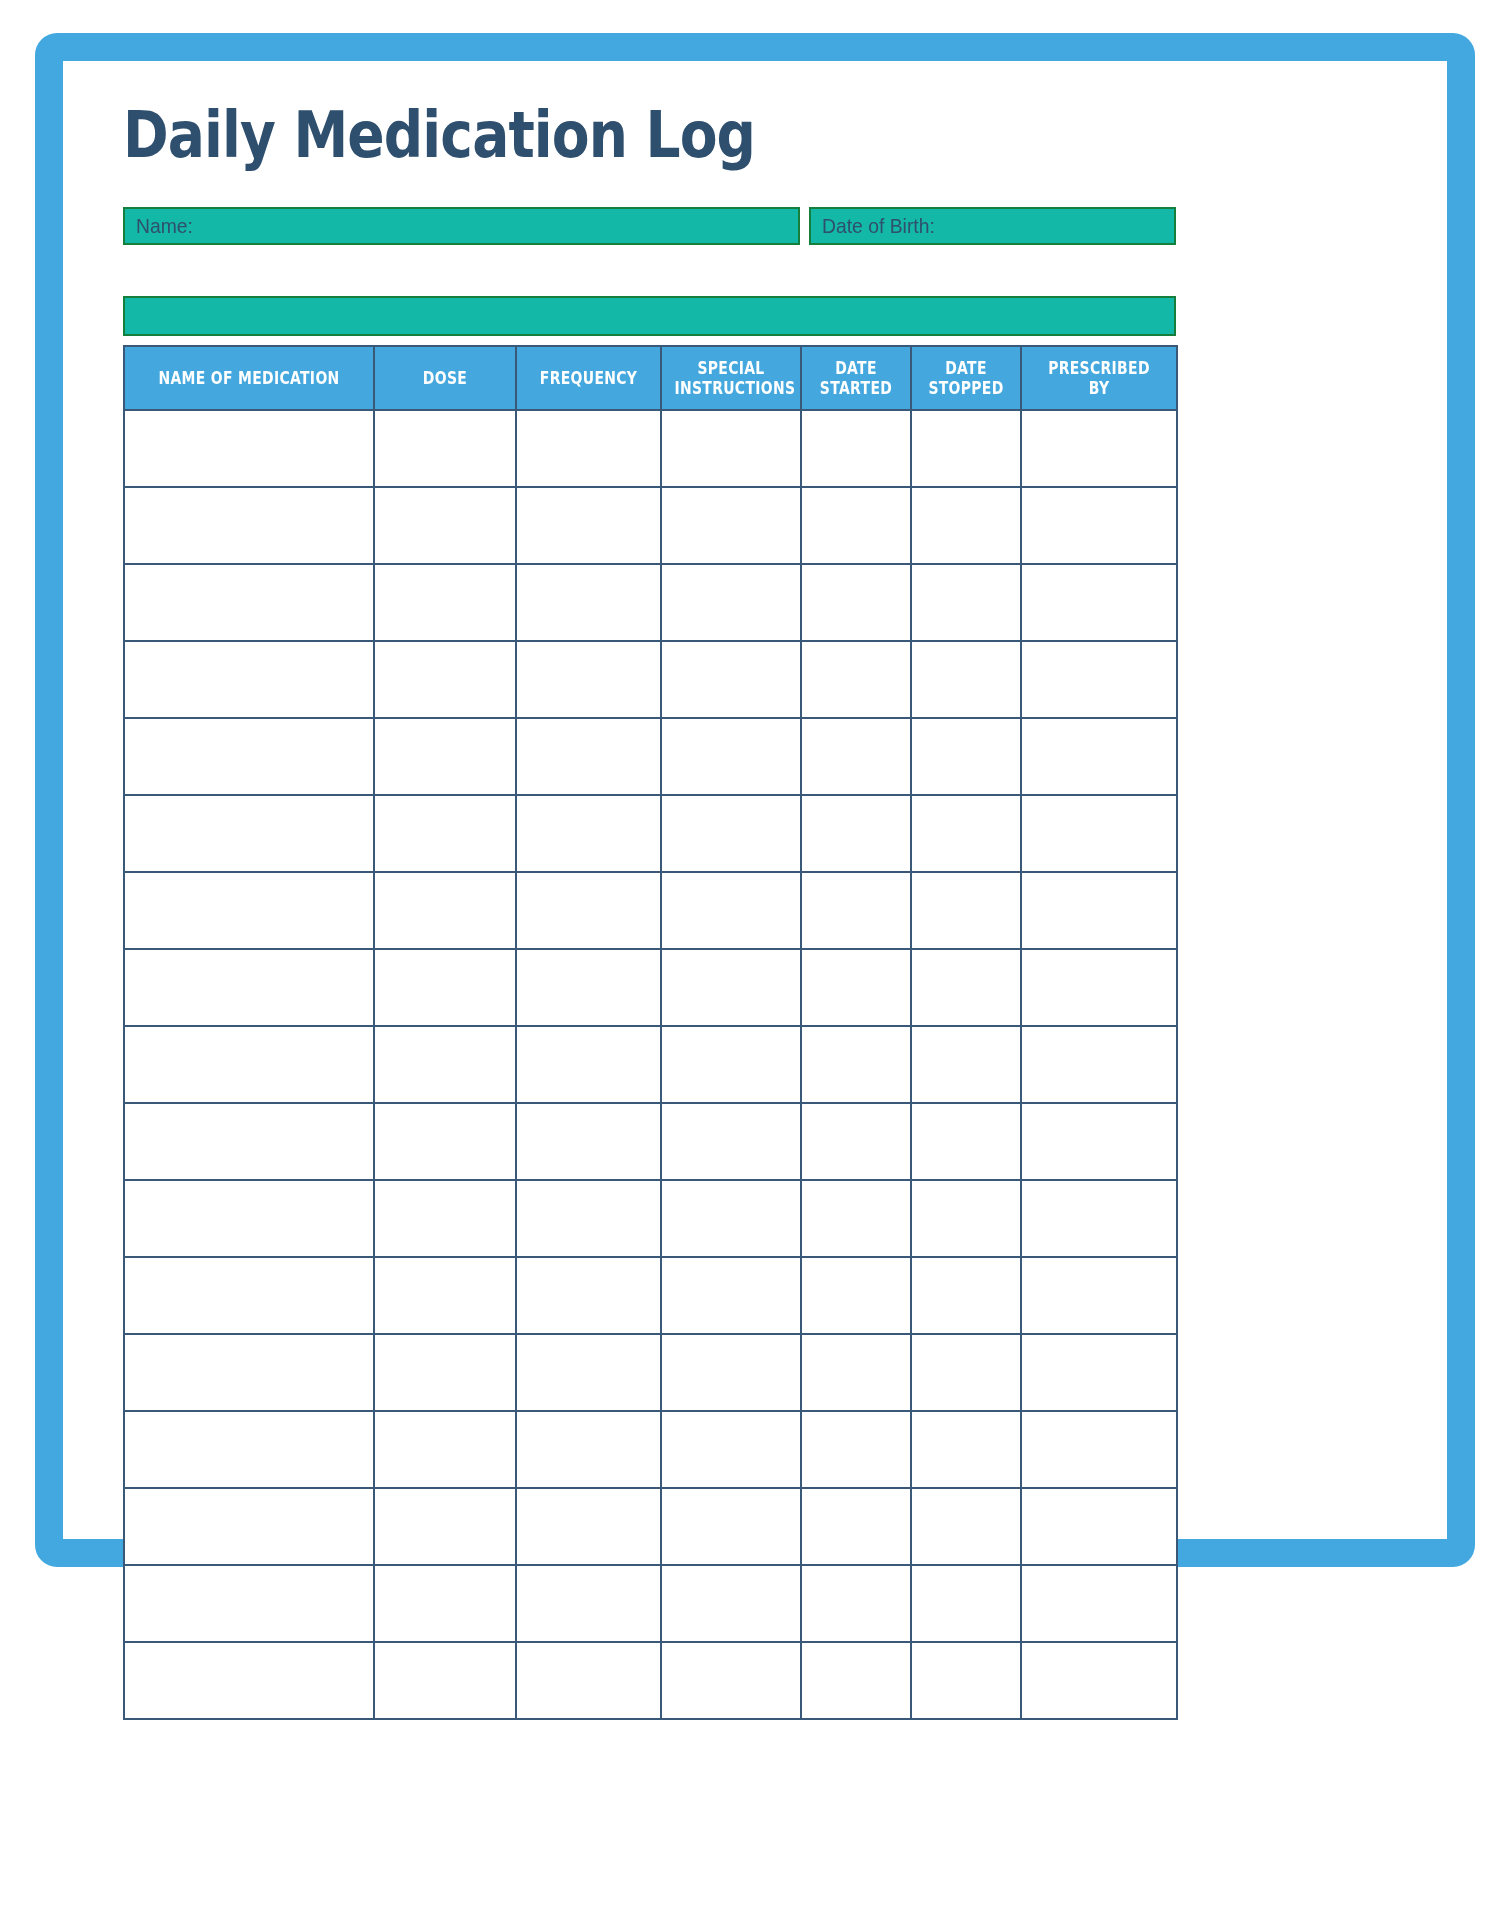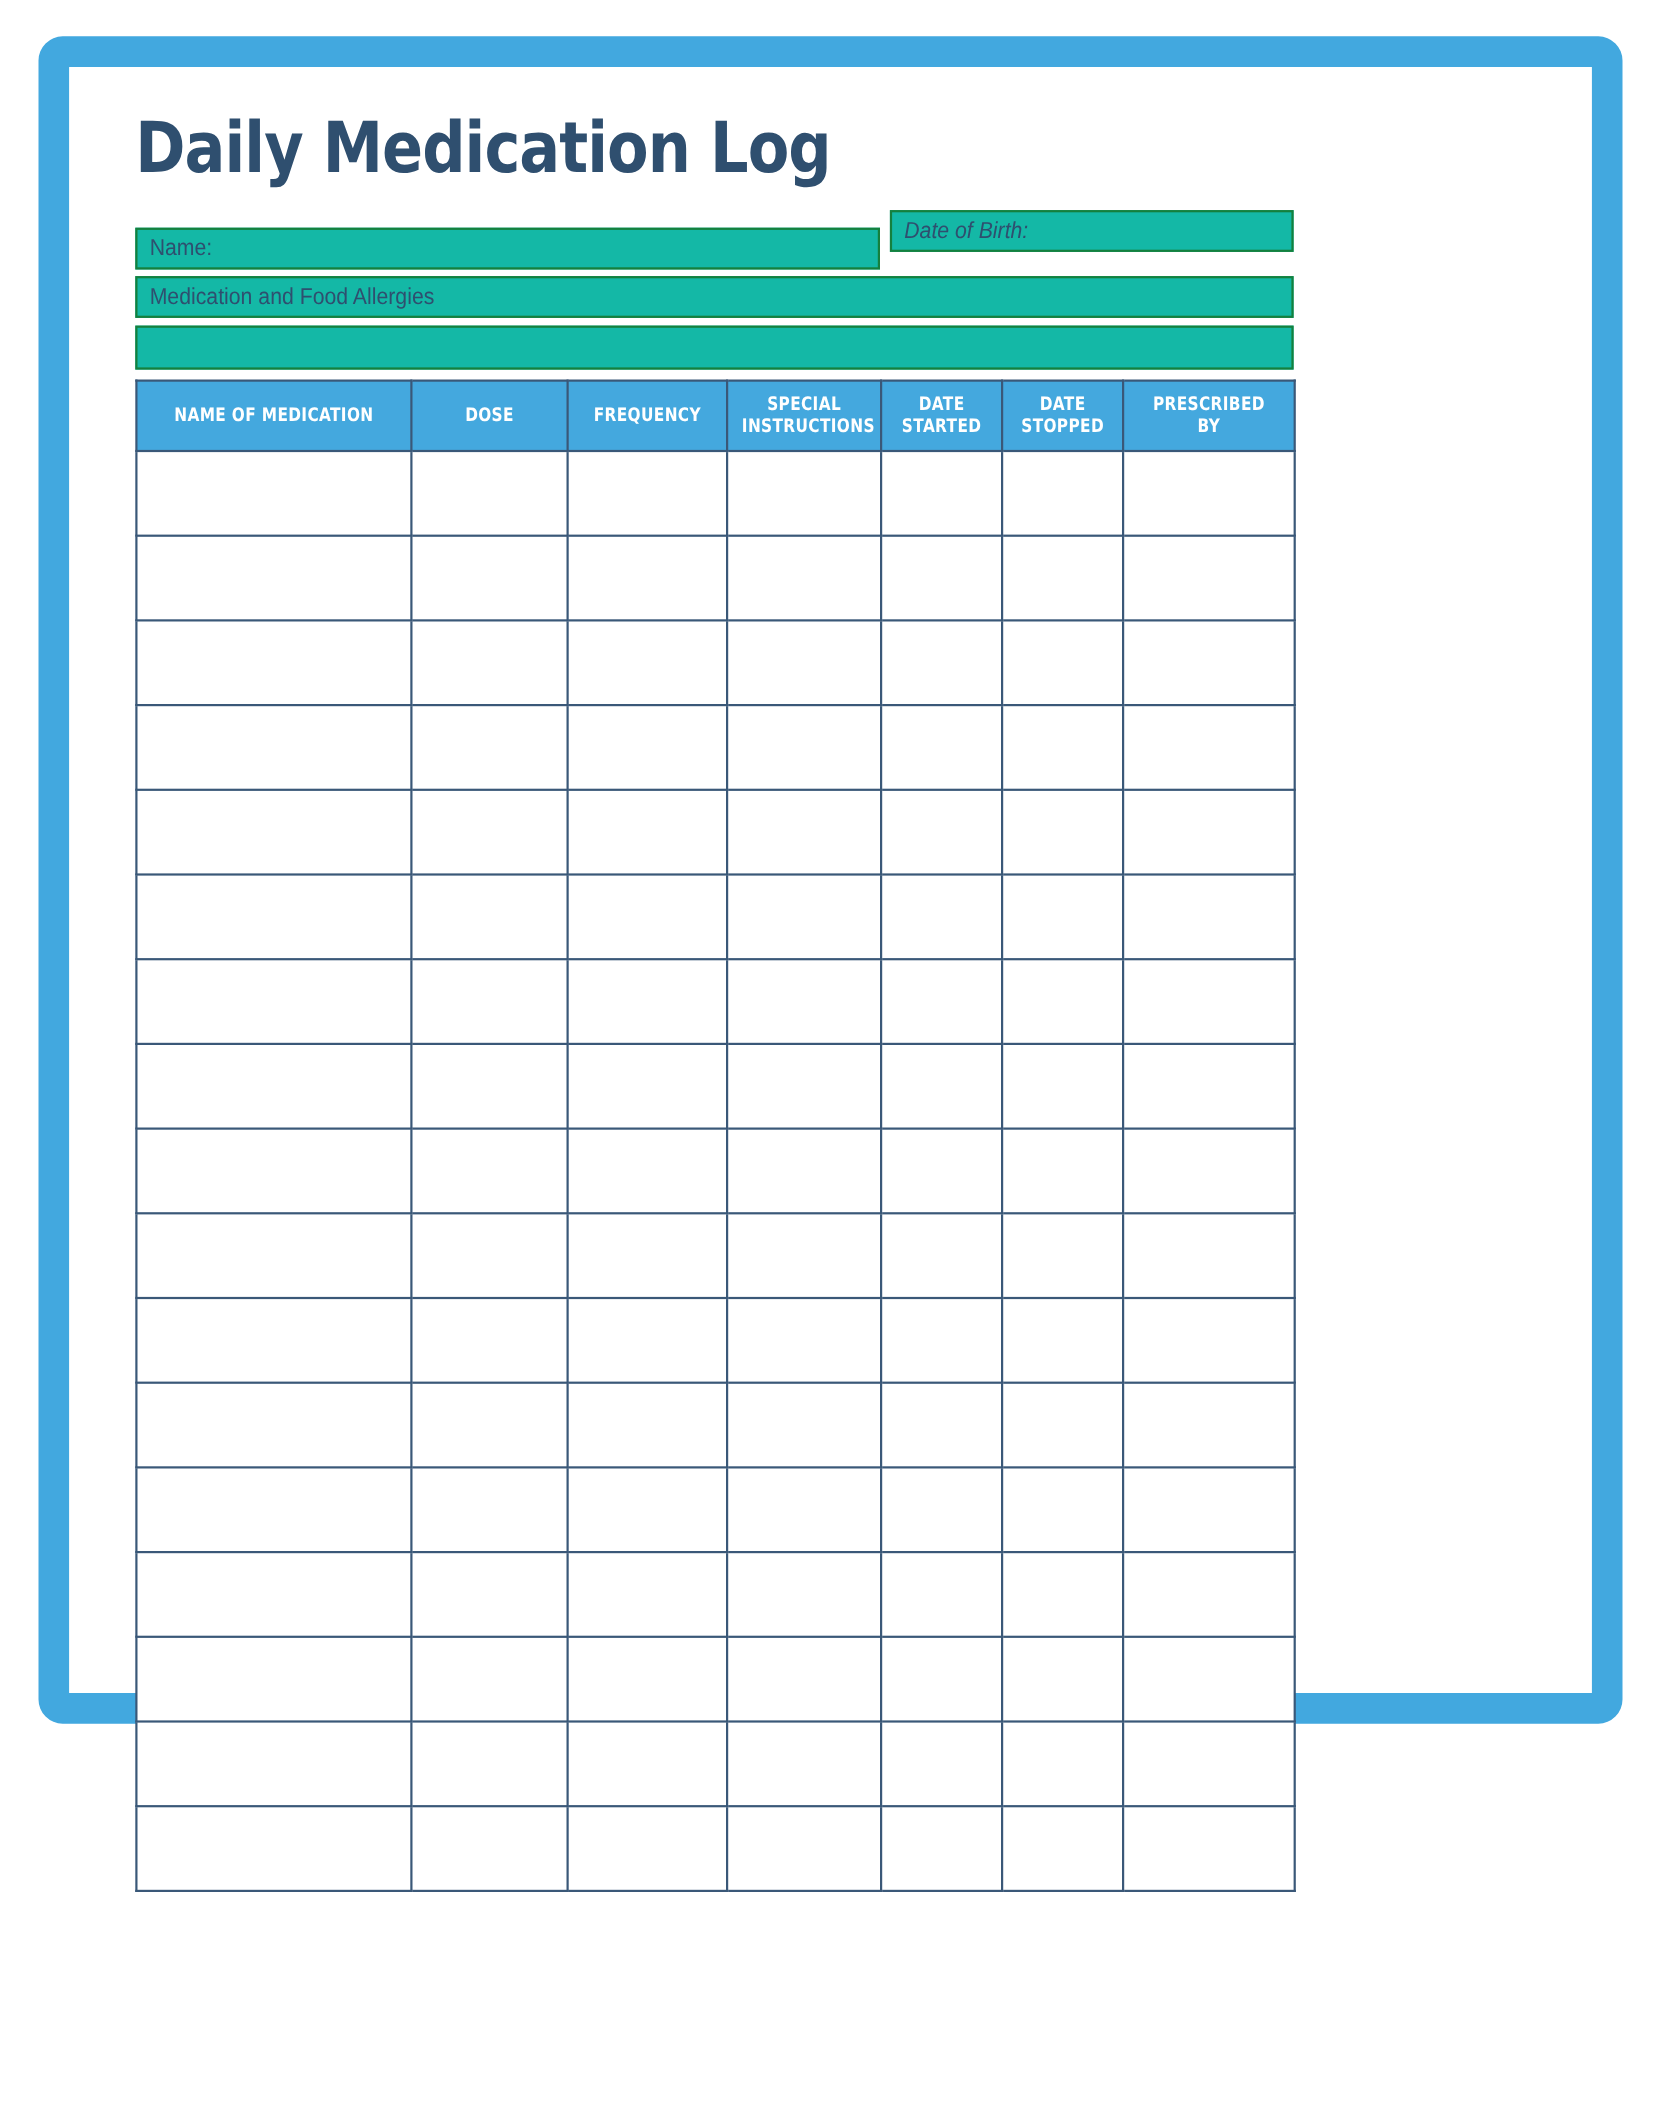--- a/index.html
+++ b/index.html
@@ -65,21 +65,21 @@
     font-family: "Liberation Sans", sans-serif;
     font-size: 21px;
     color: #2F4F6F;
     padding-left: 12px;
     transform: scaleX(0.92);
     transform-origin: left center;
     white-space: nowrap;
   }
 
   .field-name      { left: 60px;  top: 146px; width: 677px; height: 38px; }
-  .field-dob       { left: 746px; top: 130px; width: 367px; height: 38px; font-style: italic; }
+  .field-dob       { left: 746px; top: 146px; width: 367px; height: 38px; }
   .field-allergies { left: 60px;  top: 190px; width: 1053px; height: 38px; }
   .field-allergies2{ left: 60px;  top: 235px; width: 1053px; height: 40px; }
 
   
   .med-table {
     position: absolute;
     left: 60px;
     top: 284px;
     width: 1053px;
     border-collapse: collapse;
@@ -133,23 +133,20 @@
     <div class="doc-title">Daily Medication Log</div>
 
     <div class="field-box field-name">
       <span class="field-label">Name:</span>
     </div>
 
     <div class="field-box field-dob">
       <span class="field-label">Date of Birth:</span>
     </div>
 
-    <div class="field-box field-allergies">
-      <span class="field-label">Medication and Food Allergies</span>
-    </div>
 
     <div class="field-box field-allergies2">
       <span class="field-label"></span>
     </div>
 
     <table class="med-table">
       <colgroup>
         <col class="c-name">
           <col class="c-dose">
           <col class="c-freq">

